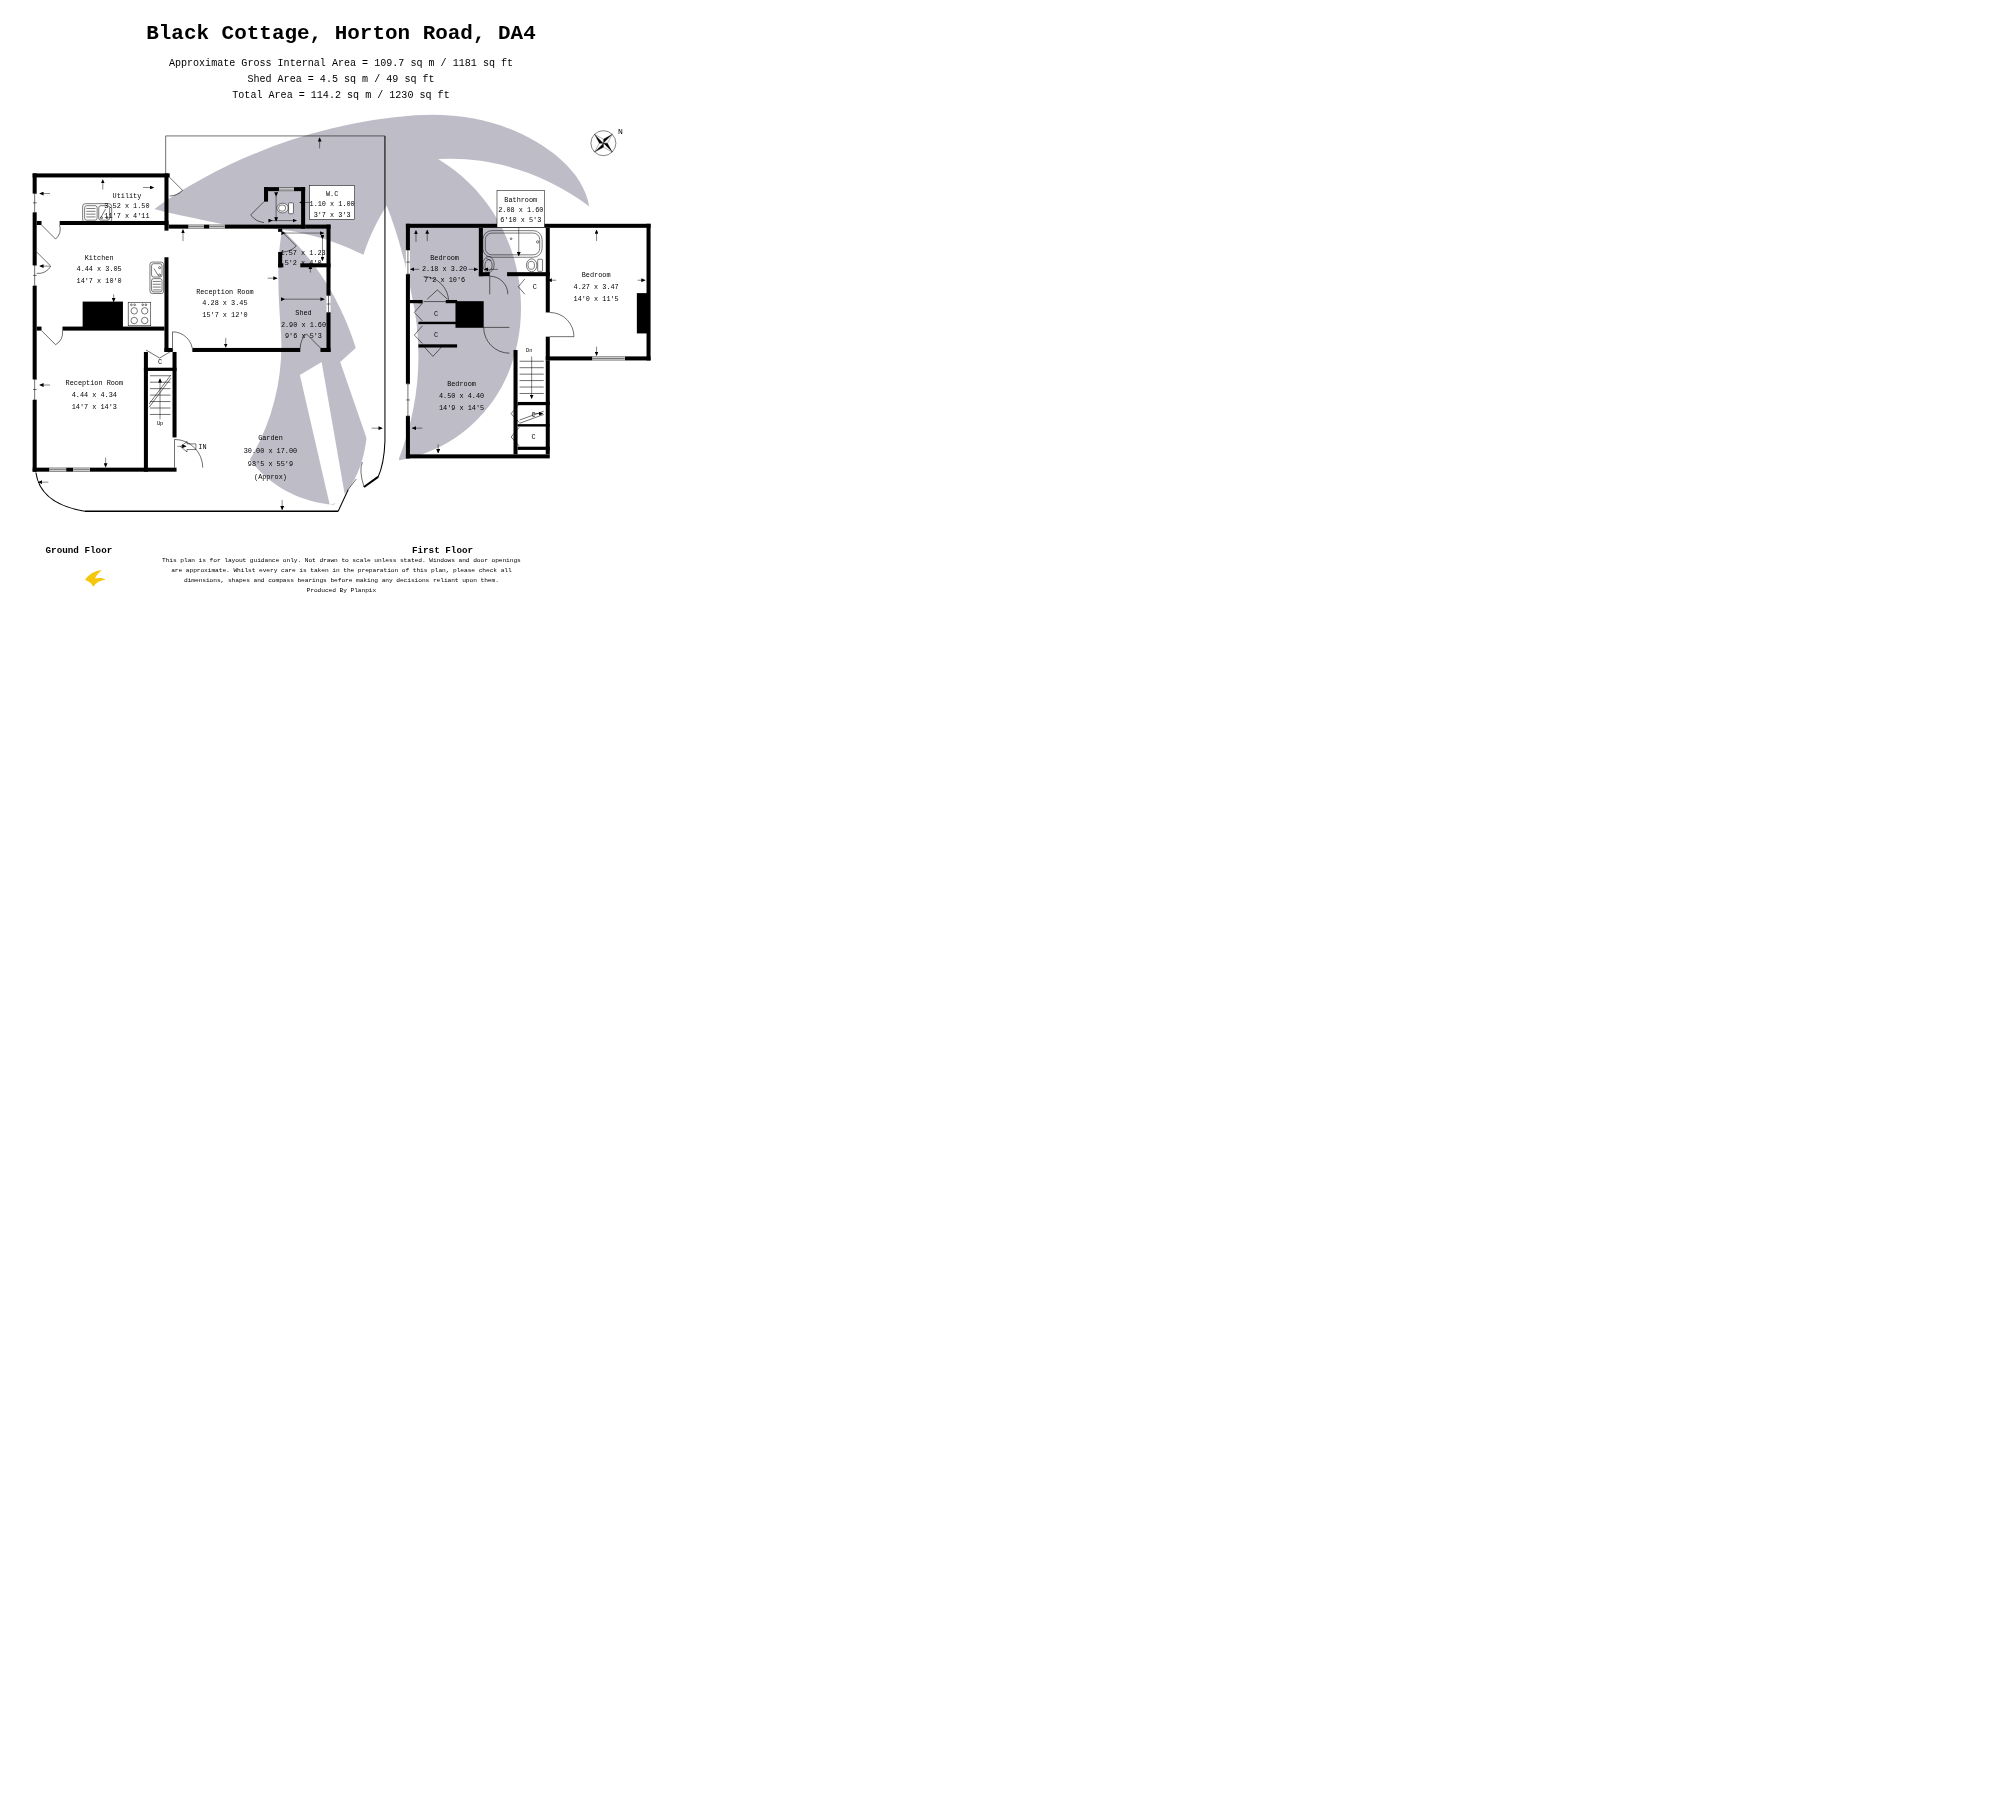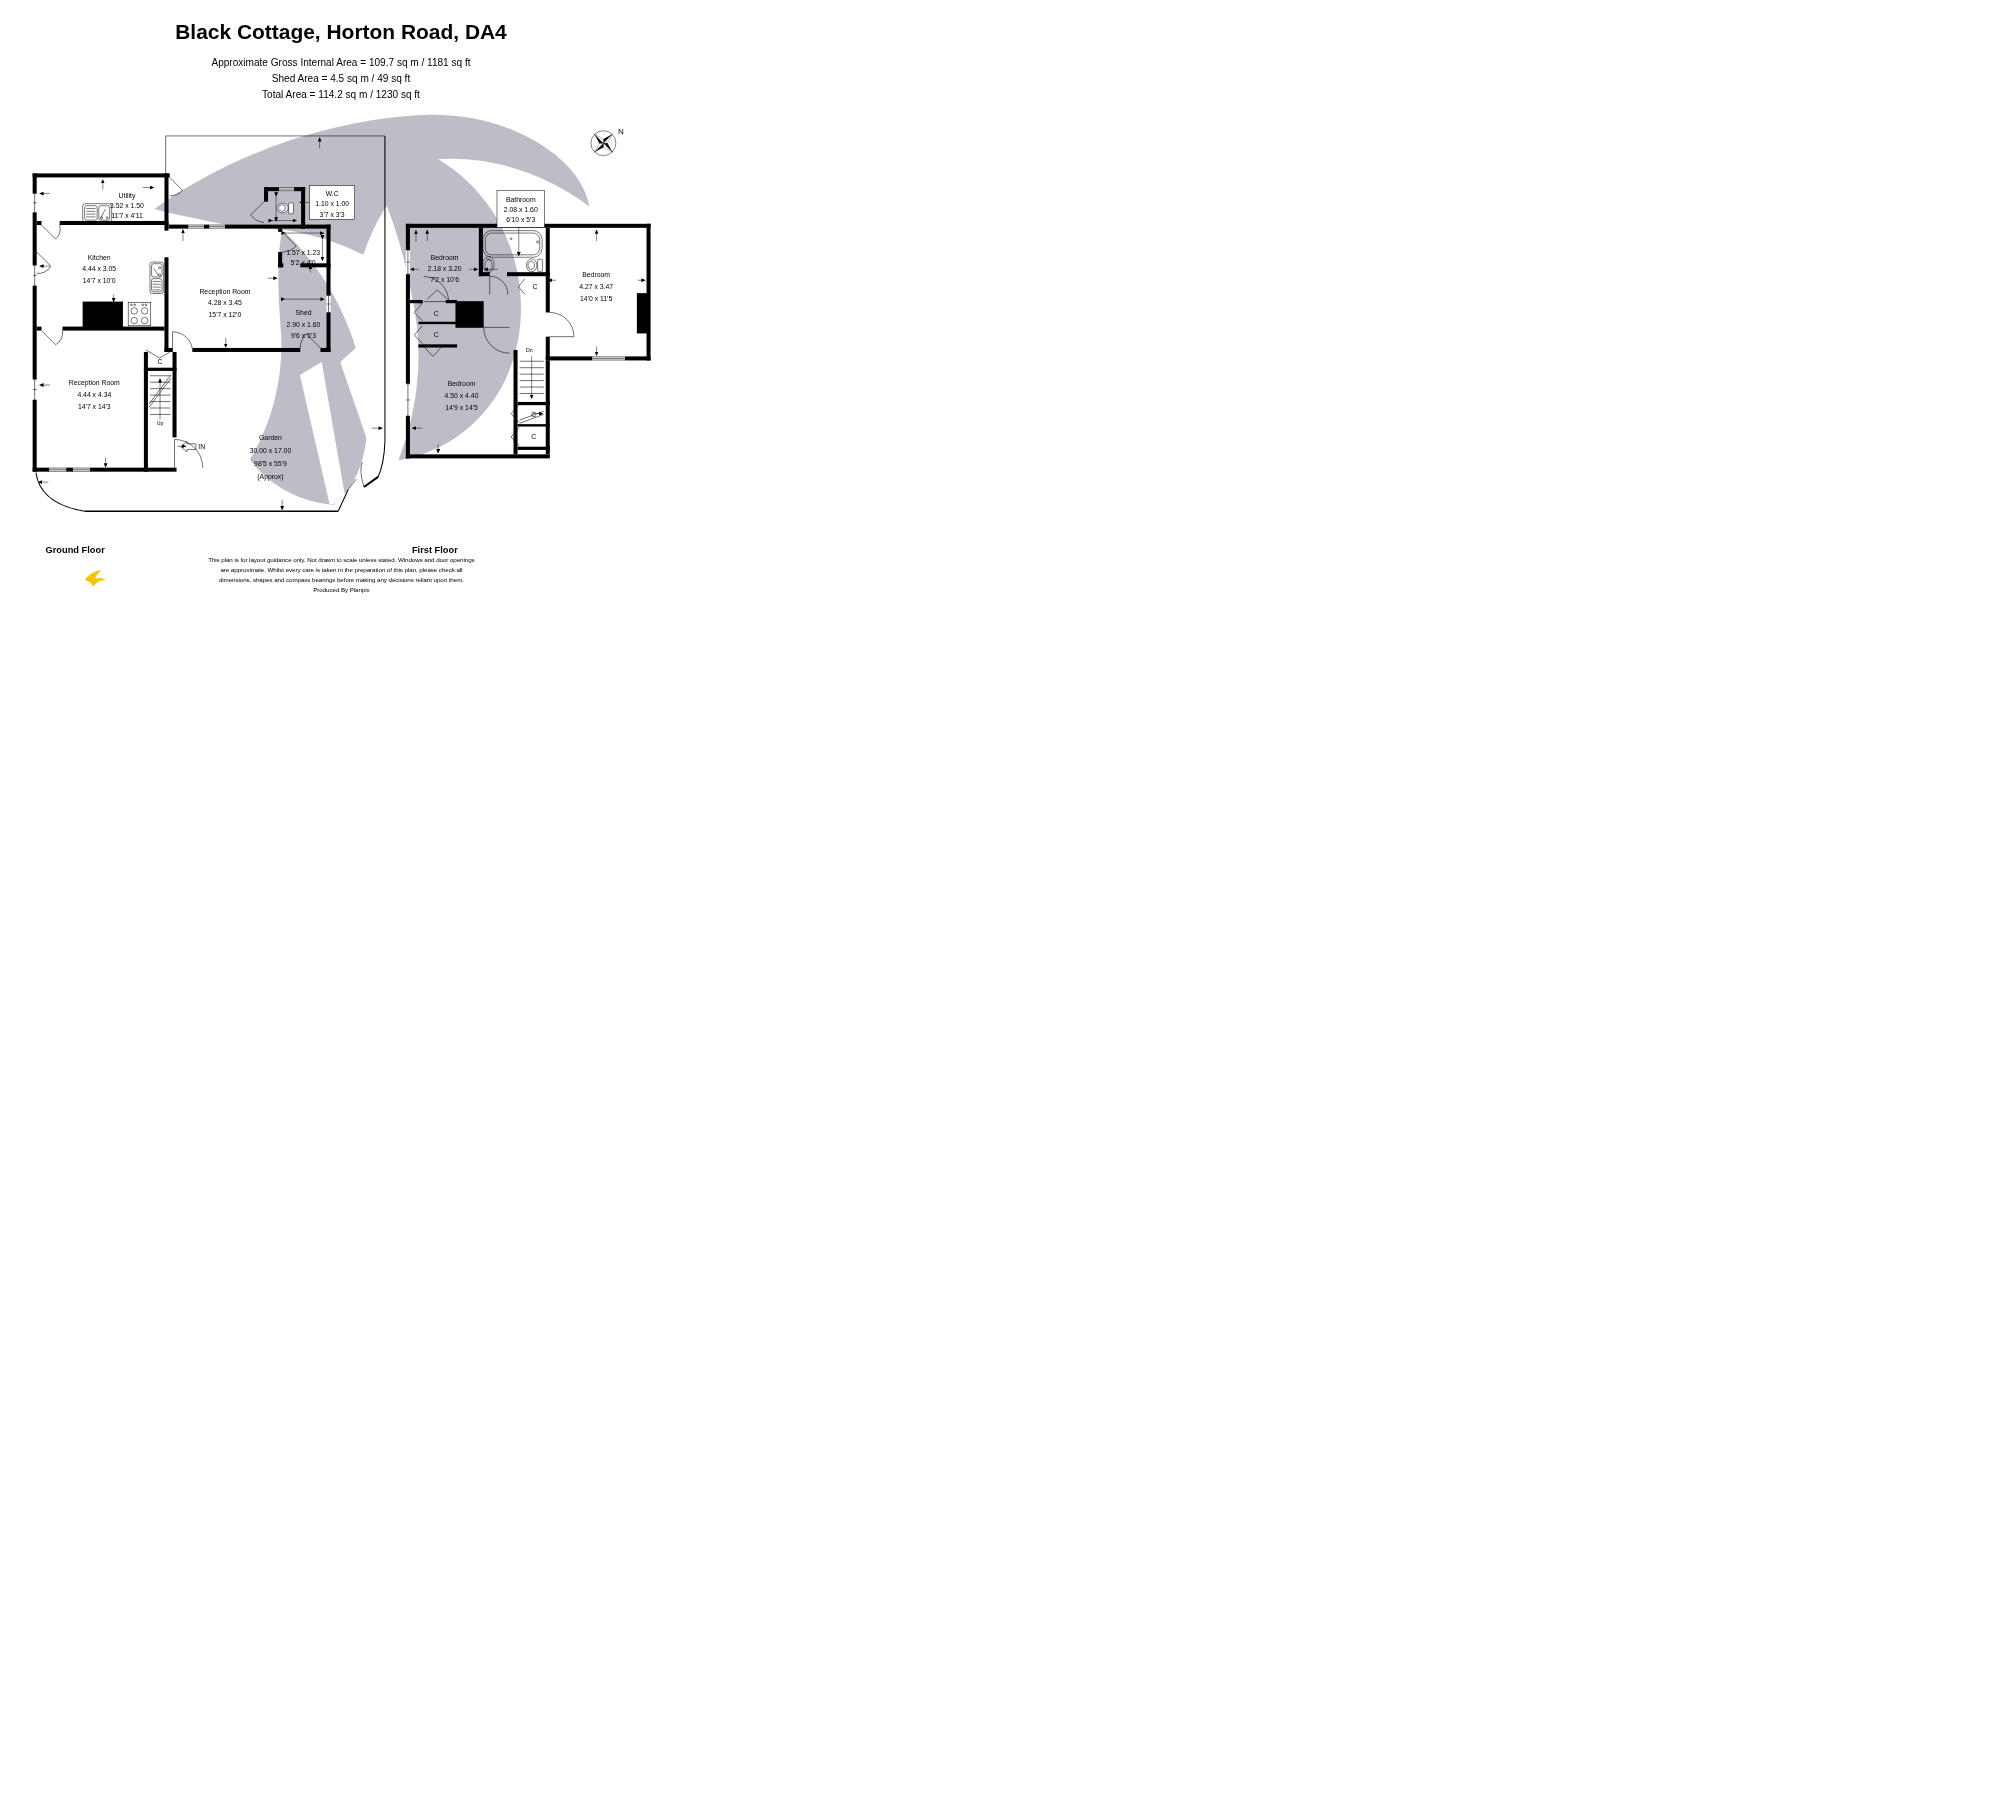--- a/index.html
+++ b/index.html
@@ -1,17 +1,17 @@
 <!DOCTYPE html>
 <html style="font-size:6.4px"><head>
 <meta charset="utf-8">
 <style>
   html,body{margin:0;padding:0;background:#ffffff;}
   .page{position:relative;width:682px;height:606px;background:#fff;overflow:hidden;
-        font-family:Liberation Sans, sans-serif;}
+        font-family:Liberation Mono, monospace;}
   svg{position:absolute;left:0;top:0;}
   text{fill:#000;}
   .title{font-size:52px;font-weight:bold;}
   .subtitle{font-size:25px;}
   .room{font-size:17px;}
   .small{font-size:13px;}
   .floorlbl{font-size:23px;font-weight:bold;}
   .disc{font-size:15.5px;letter-spacing:-0.2px;}
   .wall{fill:#000;stroke:none;}
   .thin{stroke:#000;stroke-width:1.4;fill:none;}

